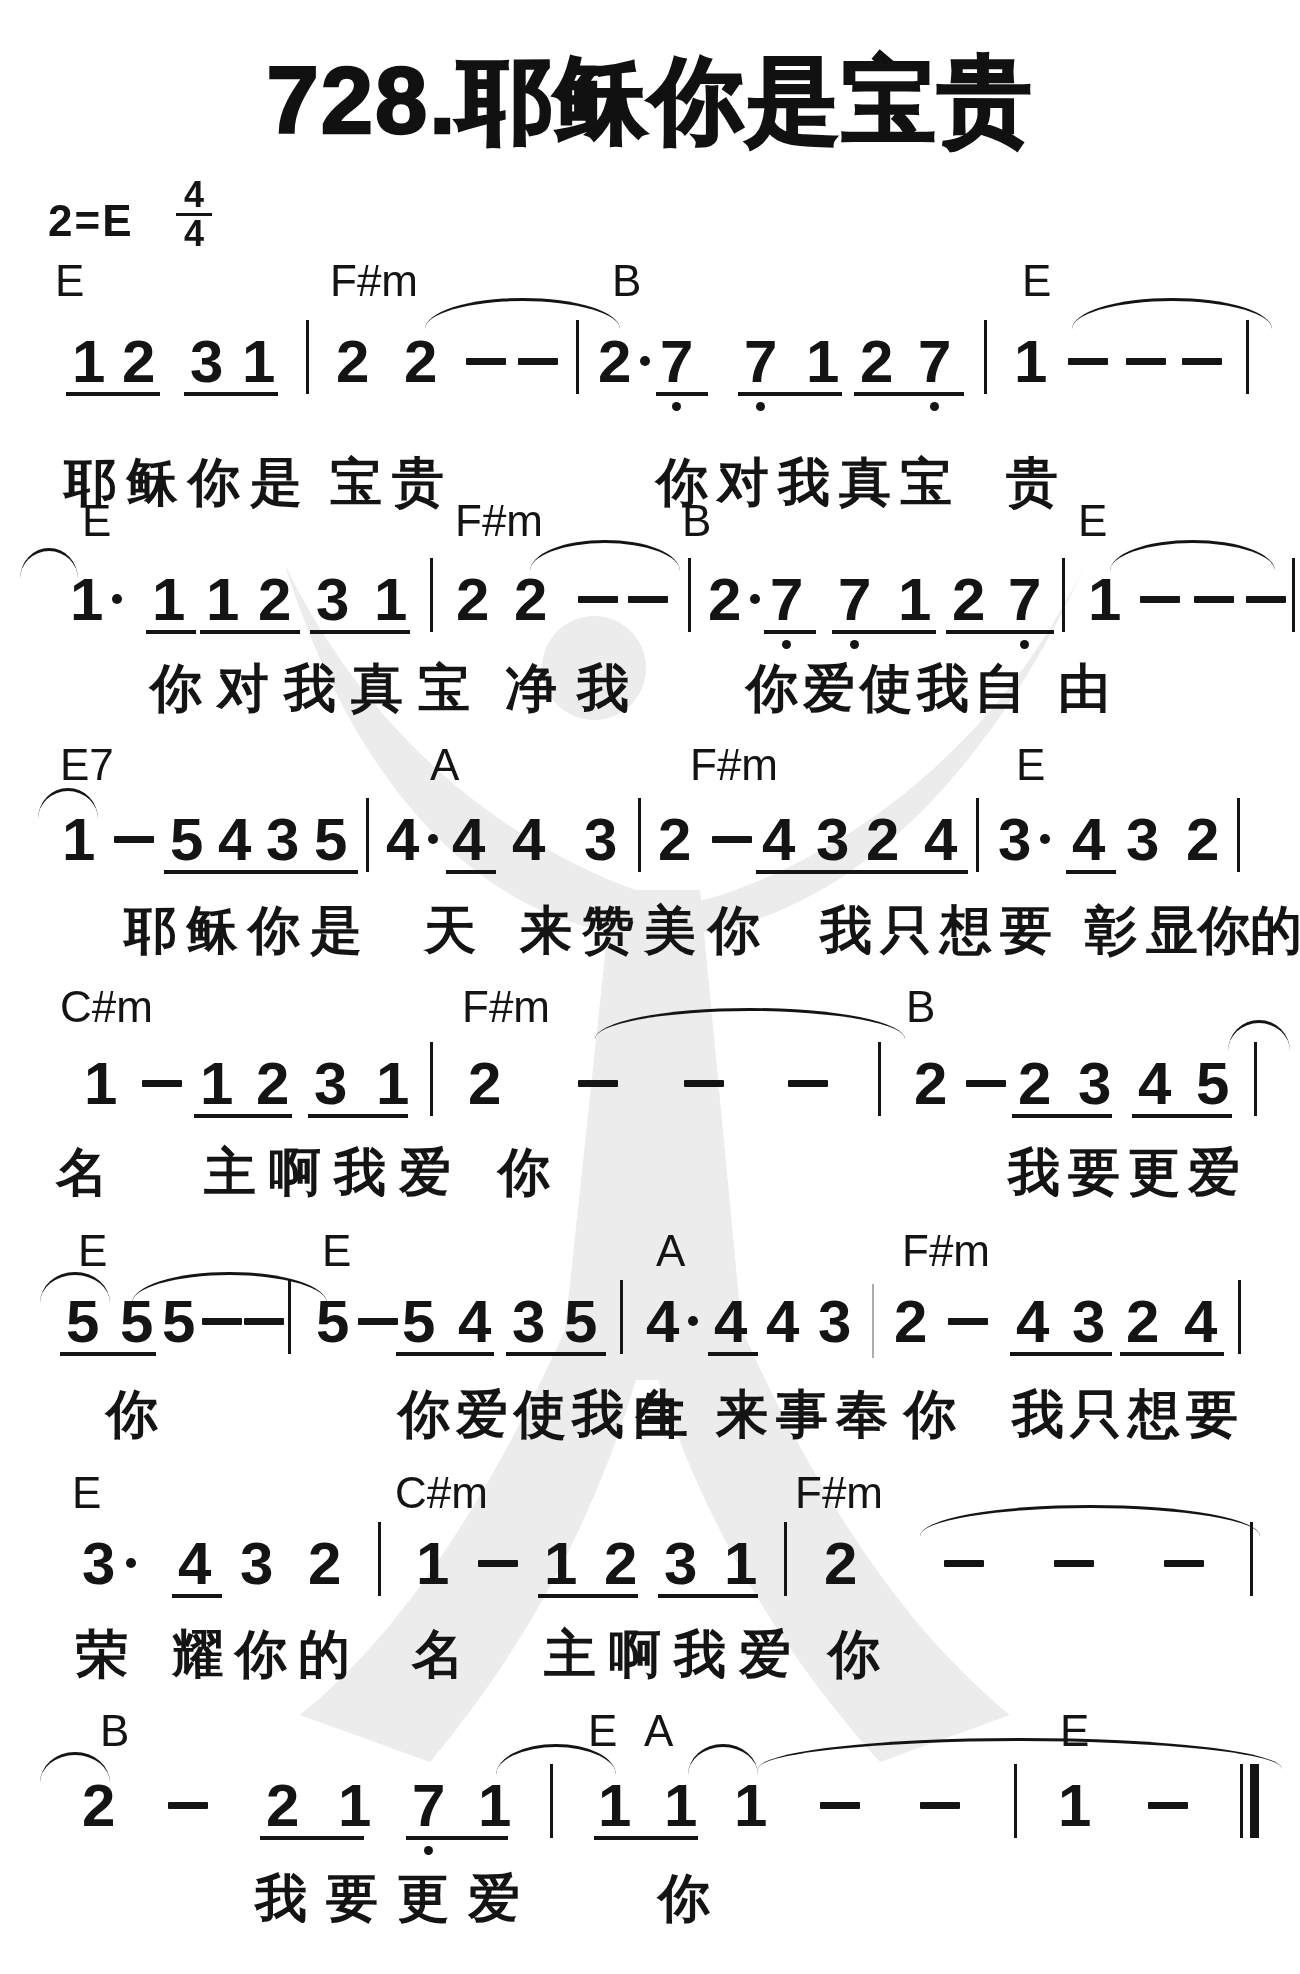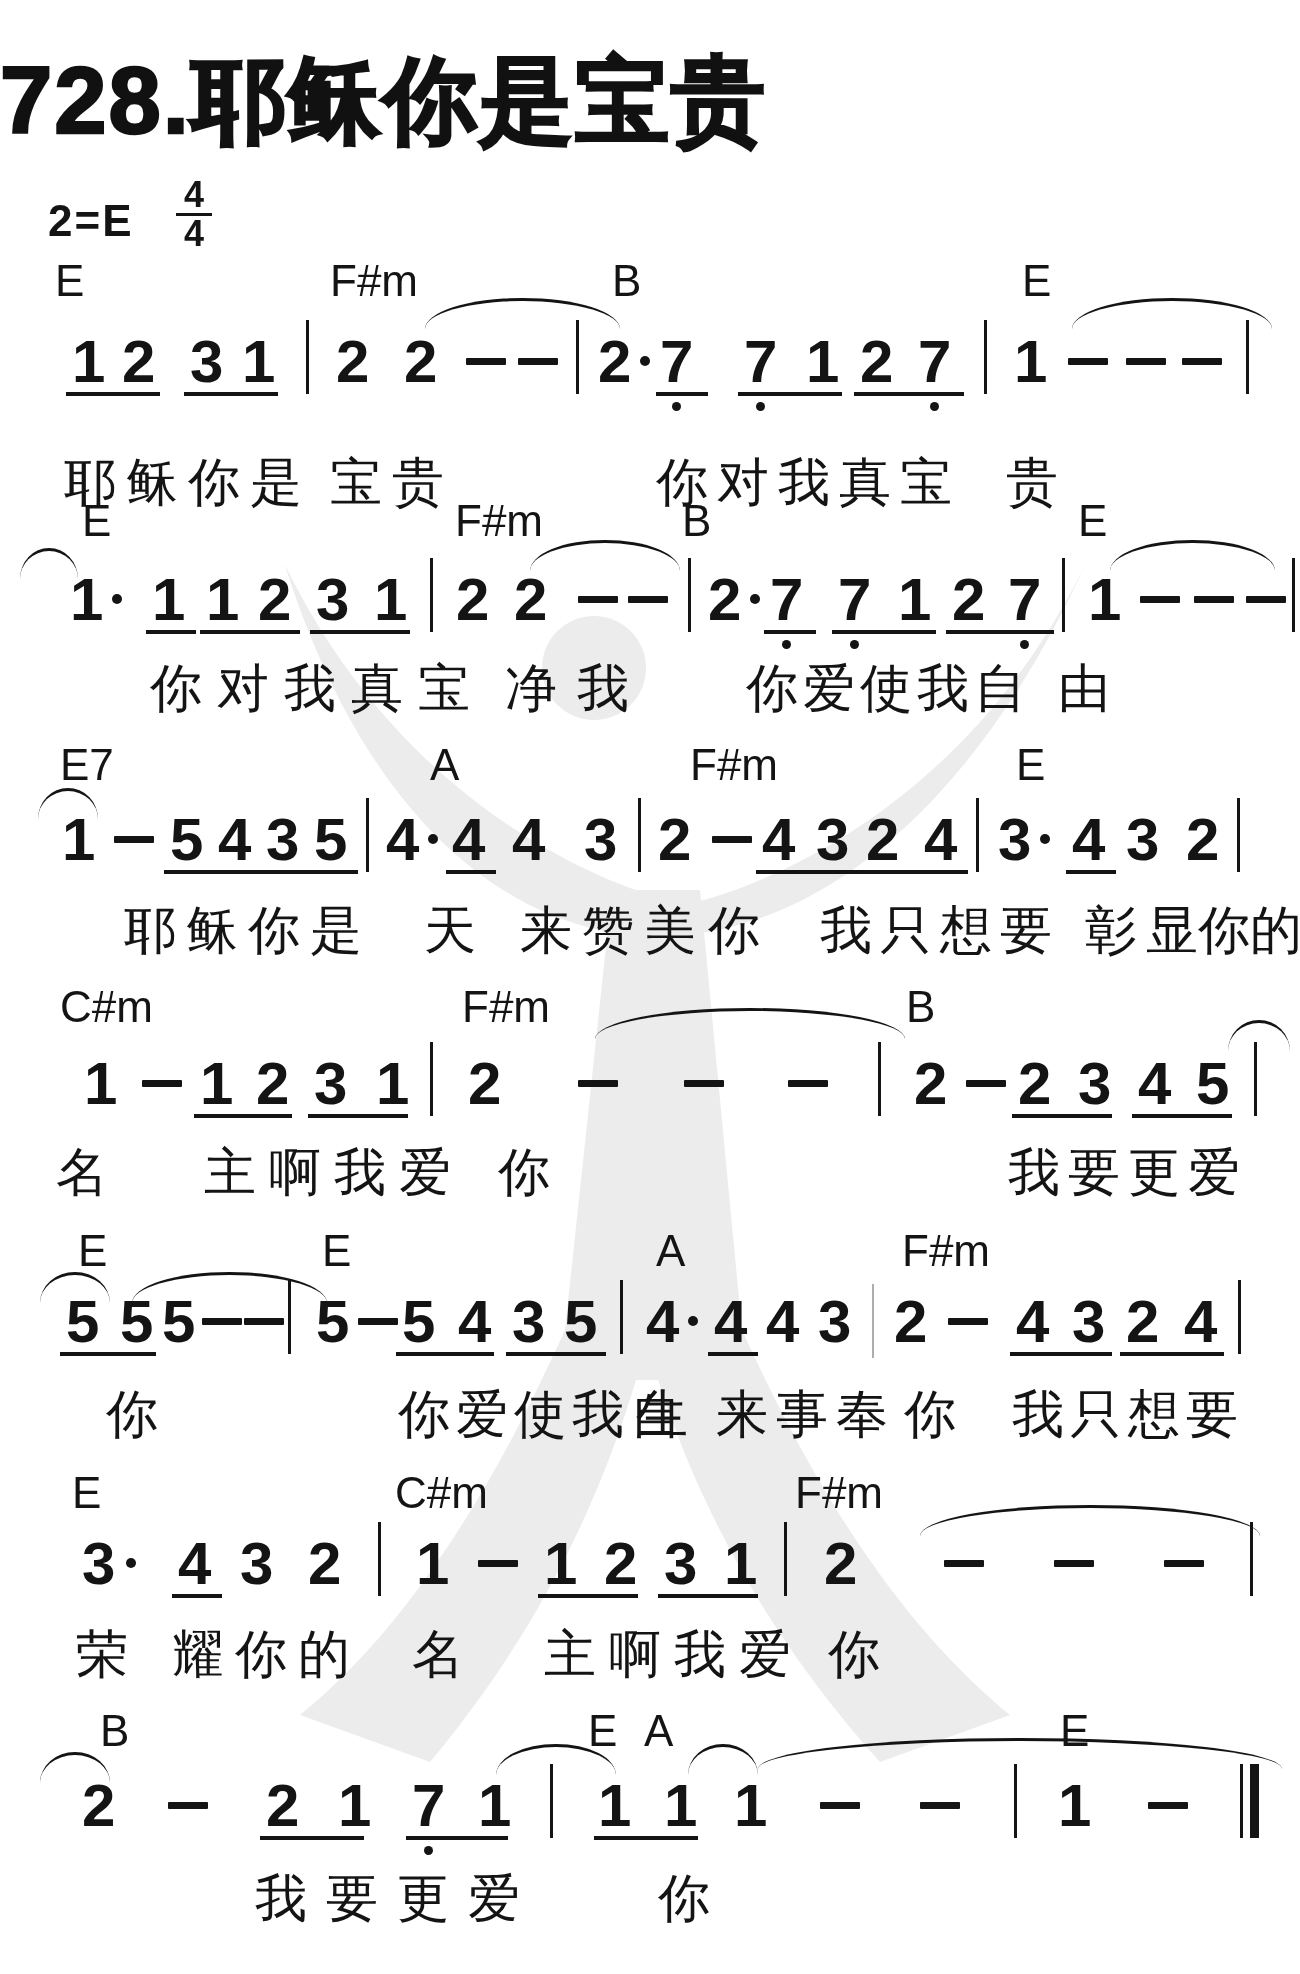--- a/index.html
+++ b/index.html
@@ -3,42 +3,42 @@
 <meta charset="utf-8">
 <style>
   html,body{margin:0;padding:0;background:#888;}
   #sheet{
     position:relative;width:1300px;height:1974px;background:#ffffff;
     overflow:hidden;margin:0 auto;
     font-family:"Liberation Sans","DejaVu Sans",sans-serif;color:#141414;
   }
   #watermark{position:absolute;left:0;top:0;pointer-events:none;}
   #title{
-    position:absolute;left:0;top:38px;width:100%;text-align:left;
+    position:absolute;left:0;top:38px;width:100%;text-align:center;
     font-size:94px;font-weight:900;letter-spacing:2px;color:#111;
     -webkit-text-stroke:2.5px #111;font-family:sans-serif;white-space:nowrap;
   }
   #keysig{position:absolute;left:48px;top:196px;font-size:44px;font-weight:700;letter-spacing:2px;}
   #meter{position:absolute;left:172px;top:178px;width:44px;text-align:center;font-weight:700;}
   #meter .num{display:block;font-size:36px;line-height:34px;}
   #meter .fbar{display:block;height:3px;background:#141414;margin:1px 4px;}
   .chord{position:absolute;font-size:44px;font-weight:500;white-space:nowrap;
          font-family:"Liberation Sans","DejaVu Sans",sans-serif;}
   .note{position:absolute;font-size:60px;line-height:48px;font-weight:700;
         font-family:"Liberation Sans","DejaVu Sans",sans-serif;}
   .ndash{position:absolute;width:40px;height:7px;background:#141414;border-radius:1px;}
   .bar{position:absolute;width:3px;height:74px;background:#141414;}
   .bar.faint{width:2px;background:#adadad;}
   .bar.thick{width:9px;}
   .ul{position:absolute;height:4px;background:#141414;}
   .adot{position:absolute;width:10px;height:10px;border-radius:50%;background:#141414;}
   .odot{position:absolute;width:9px;height:9px;border-radius:50%;background:#141414;}
   .arc{position:absolute;height:28px;border-top:3px solid #141414;
        border-radius:50% 50% 0 0 / 100% 100% 0 0;}
-  .lyric{position:absolute;font-size:52px;font-weight:400;white-space:nowrap;
+  .lyric{position:absolute;font-size:52px;font-weight:700;white-space:nowrap;
          font-family:sans-serif;}
 </style>
 </head>
 <body>
 
 <div id="sheet">
 
   <svg id="watermark" width="1300" height="1974" viewBox="0 0 1300 1974">
     <g class="wm">
       <path d="M285,565 C440,1060 860,1060 1085,565 C975,790 790,880 685,905 C580,880 395,790 285,565 Z" fill="#ececec"></path>

